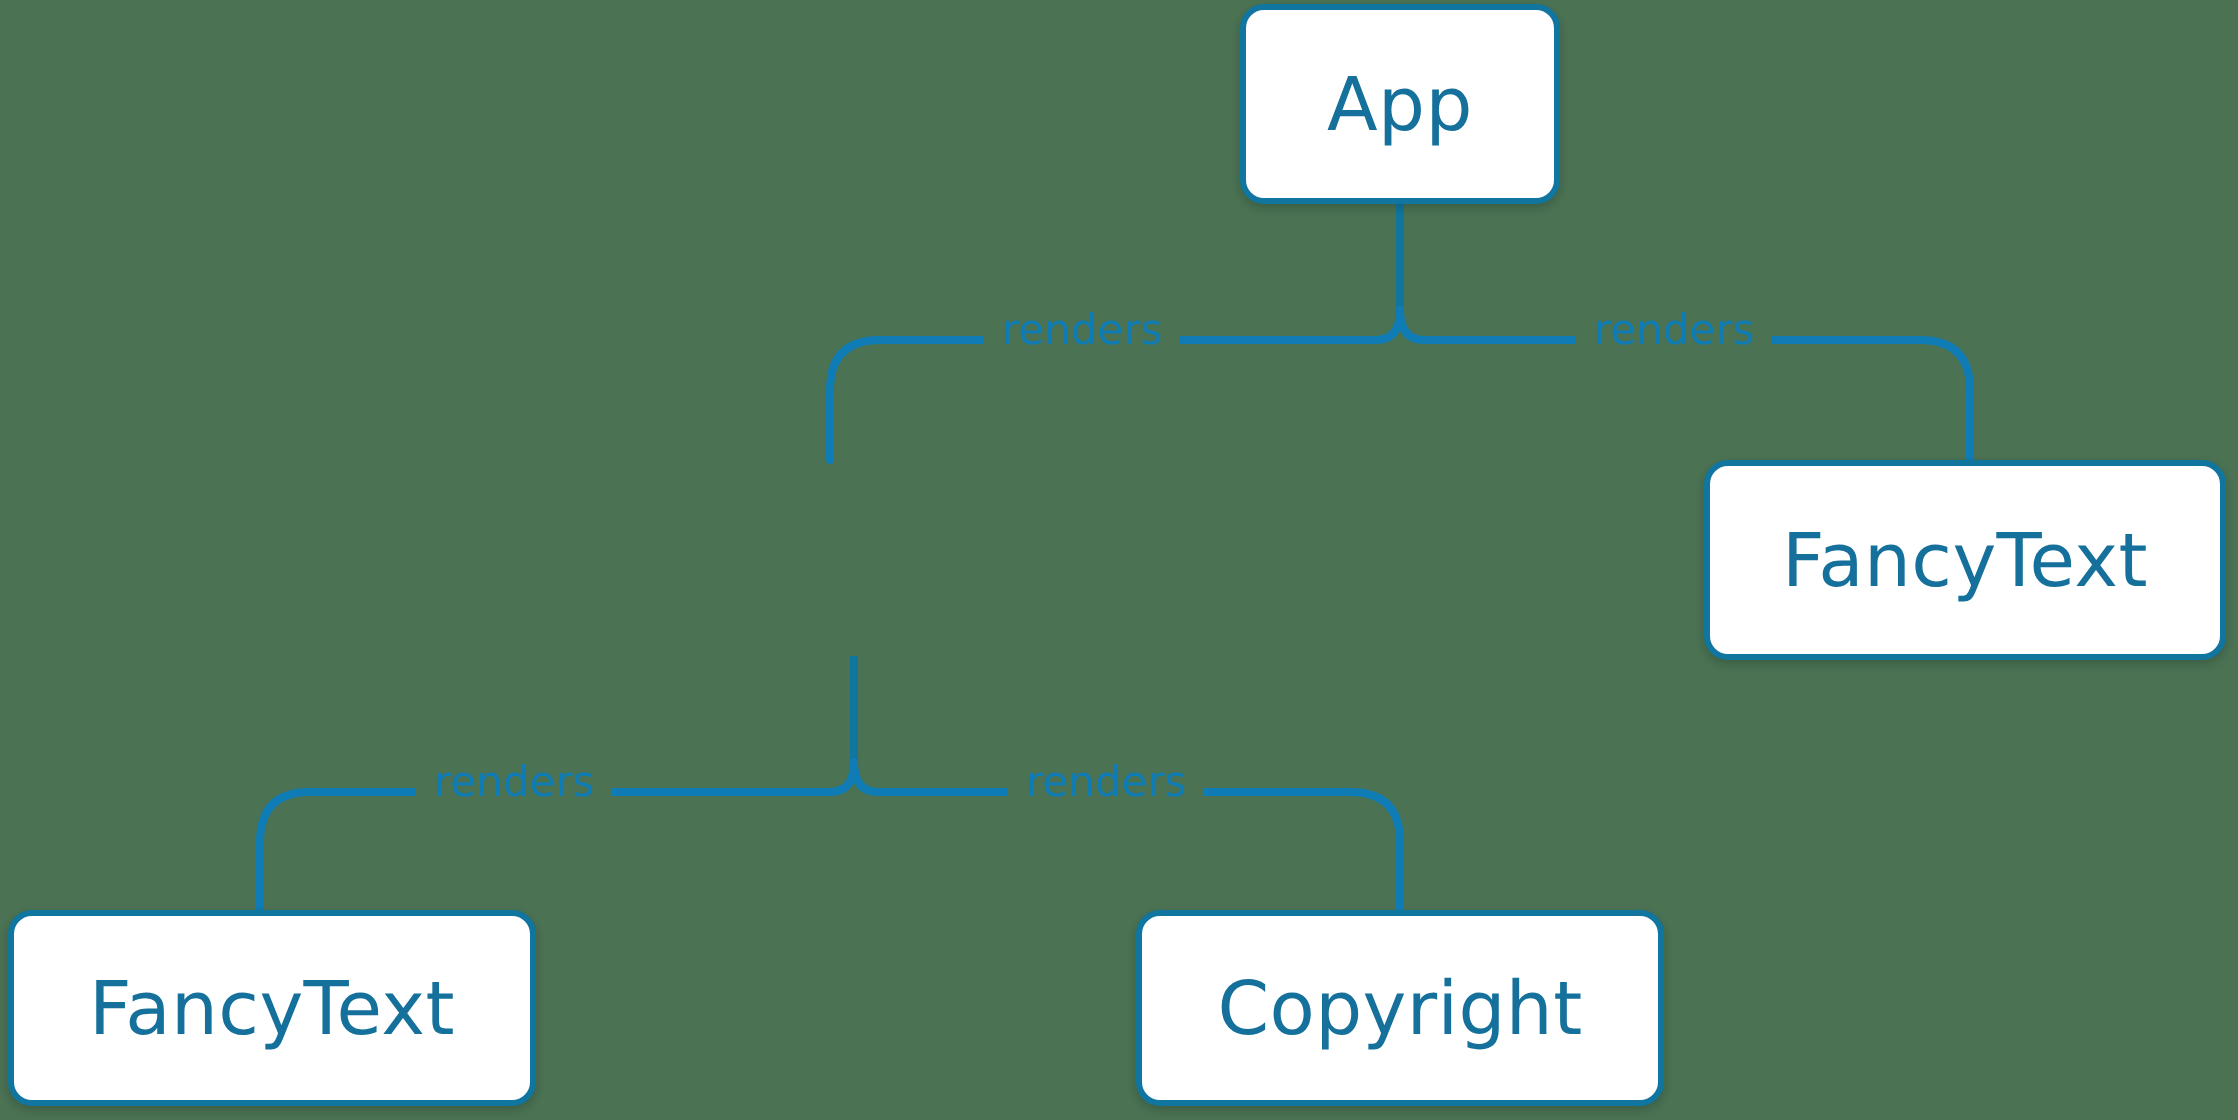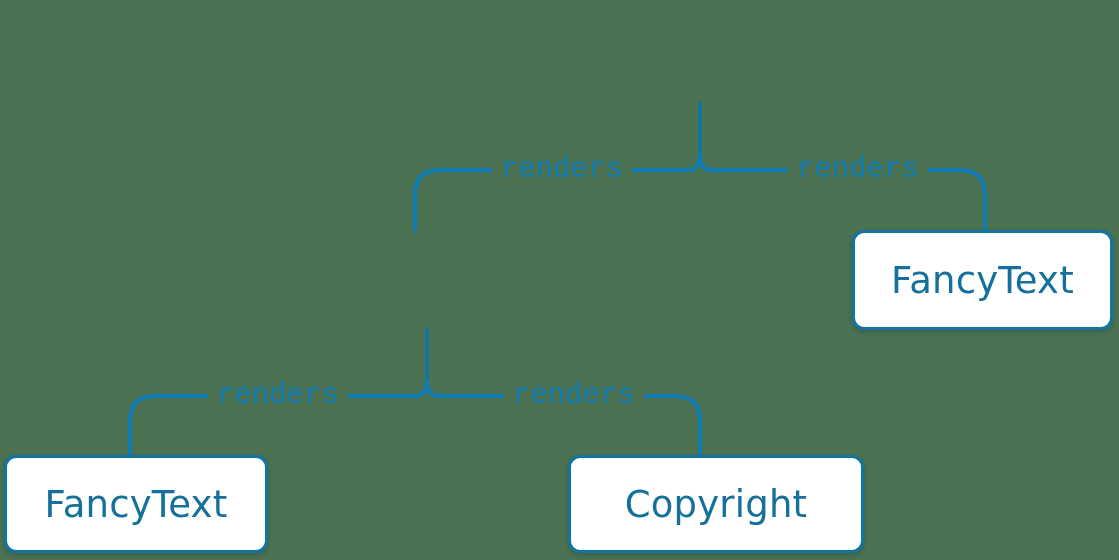--- a/index.html
+++ b/index.html
@@ -40,34 +40,33 @@
   .node-label {
     color: #15719b;
     font-size: 37px;
     line-height: 1;
     letter-spacing: 0.2px;
     white-space: nowrap;
   }
   .edge-label {
     position: absolute;
     color: #0f7cb5;
-    font-size: 29px;
+    font-size: 21px;
     line-height: 1;
     white-space: nowrap;
     z-index: 2;
     background: #4a7253;
     padding: 0 9px;
-    font-family: Liberation Mono, monospace;
   }
   
   #node-app        { left: 620px; top: 2px;   width: 160px; height: 100px; }
   #node-inspgen    { left: 196px; top: 230px; width: 462px; height: 98px; }
   #node-fancytext-right { left: 852px; top: 230px; width: 261px; height: 100px; }
   #node-fancytext-bottom{ left: 4px;   top: 455px; width: 264px; height: 98px; }
-  #node-copyright  { left: 568px; top: 455px; width: 296px; height: 98px; }
+  #node-copyright  { left: 568px; top: 455px; width: 264px; height: 98px; }
 
   #label-renders-1 { left: 492px; top: 155px; }
   #label-renders-2 { left: 788px; top: 155px; }
   #label-renders-3 { left: 208px; top: 381px; }
   #label-renders-4 { left: 504px; top: 381px; }
 </style>
 </head>
 <body>
 
 <div id="diagram-root">
@@ -77,20 +76,23 @@
     <path d="M700 102 L700 155" stroke="#10769f" stroke-width="4" fill="none"></path>
 
     <path d="M700 155 Q700 170 688 170 L440 170 Q415 170 415 195 L415 230" stroke="#0f7cb5" stroke-width="4" fill="none" stroke-linecap="round"></path>
     <path d="M700 155 Q700 170 712 170 L960 170 Q985 170 985 195 L985 230" stroke="#0f7cb5" stroke-width="4" fill="none" stroke-linecap="round"></path>
 
     <path d="M427 328 L427 381" stroke="#10769f" stroke-width="4" fill="none"></path>
     <path d="M427 381 Q427 396 415 396 L155 396 Q130 396 130 421 L130 455" stroke="#0f7cb5" stroke-width="4" fill="none" stroke-linecap="round"></path>
     <path d="M427 381 Q427 396 439 396 L675 396 Q700 396 700 421 L700 455" stroke="#0f7cb5" stroke-width="4" fill="none" stroke-linecap="round"></path>
   </svg>
 
+  <div class="node-box" id="node-app">
+    <span class="node-label">App</span>
+  </div>
 
 
   <div class="node-box" id="node-fancytext-right">
     <span class="node-label">FancyText</span>
   </div>
 
   <div class="node-box" id="node-fancytext-bottom">
     <span class="node-label">FancyText</span>
   </div>
 

